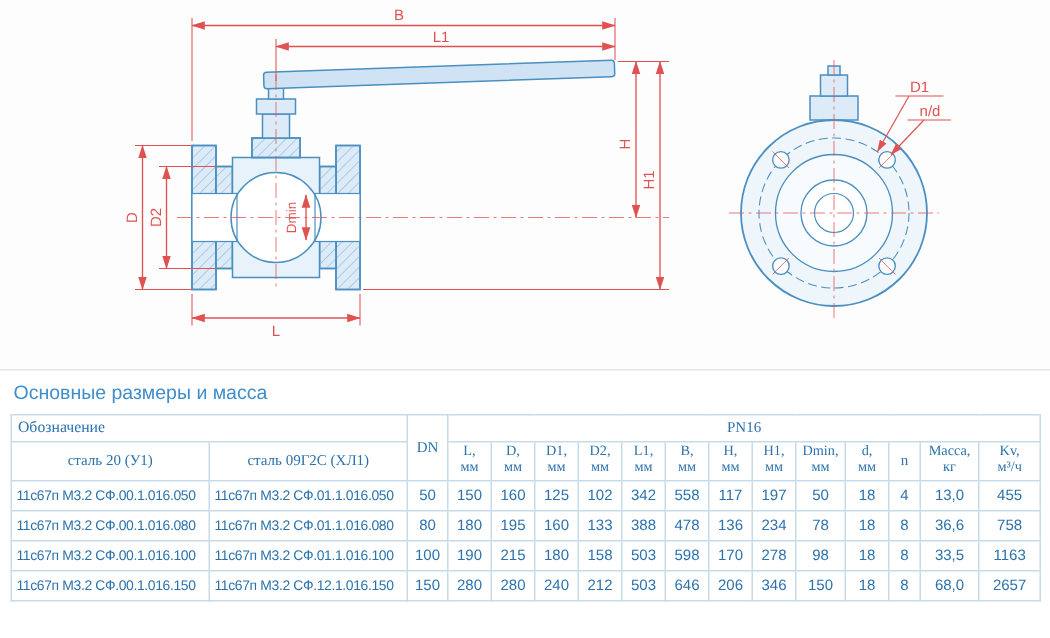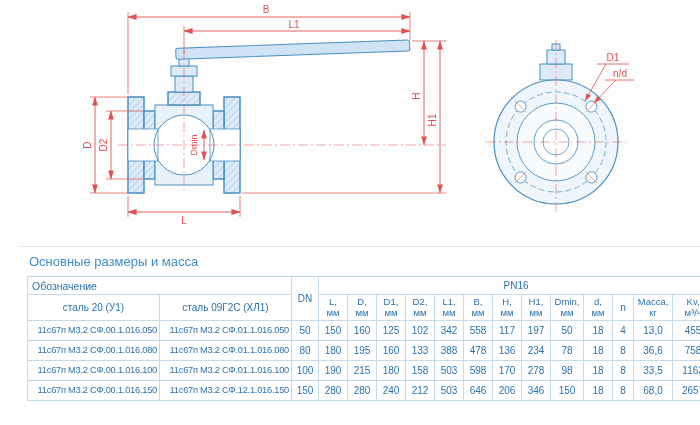--- a/index.html
+++ b/index.html
@@ -6,45 +6,45 @@
   html, body {
     width: 700px; height: 425px;
     background: #ffffff;
     font-family: "Liberation Sans", sans-serif;
     overflow: hidden;
   }
   .drawing-area { width: 700px; height: 246px; background: #fdfdfe; }
   svg text { font-family: "Liberation Sans", sans-serif; }
   .dim-text { fill: #e05252; font-size: 10px; }
   .dim-text-sm { fill: #e05252; font-size: 9px; }
-  .table-section { padding: 0 7px; border-top: 1px solid #e6e6e6; margin-left: 20px; }
+  .table-section { padding: 0 7px; border-top: 1px solid #e6e6e6; }
   .section-title {
     font-size: 13px;
     color: #3f8ecb;
     padding: 7px 0 7px 2px;
     font-weight: normal;
   }
   table { width: 686px; border-collapse: collapse; table-layout: fixed; }
   th, td {
     border: 1px solid #c6dbea;
     color: #2b72ad;
     font-weight: normal;
     text-align: center;
     padding: 1px 2px;
     font-size: 10px;
     height: 18px;
     overflow: hidden;
   }
-  thead th { background: #ffffff; }
+  thead th { background: #ffffff; font-family: Liberation Serif, serif; }
   .designation-head { text-align: left; font-size: 10.5px; padding-left: 4px; }
   .steel-head { font-size: 10px; }
   .dimhead div { line-height: 1.2; font-size: 9.5px; }
   tbody td { height: 20px; white-space: nowrap; }
   td.des {
-    text-align: right;
+    text-align: left;
     font-size: 9.3px;
     letter-spacing: -0.25px;
     padding-left: 3px;
   }
 </style>
 </head>
 <body>
 
 <div class="drawing-area">
 <svg width="700" height="246" viewBox="0 0 700 246">

